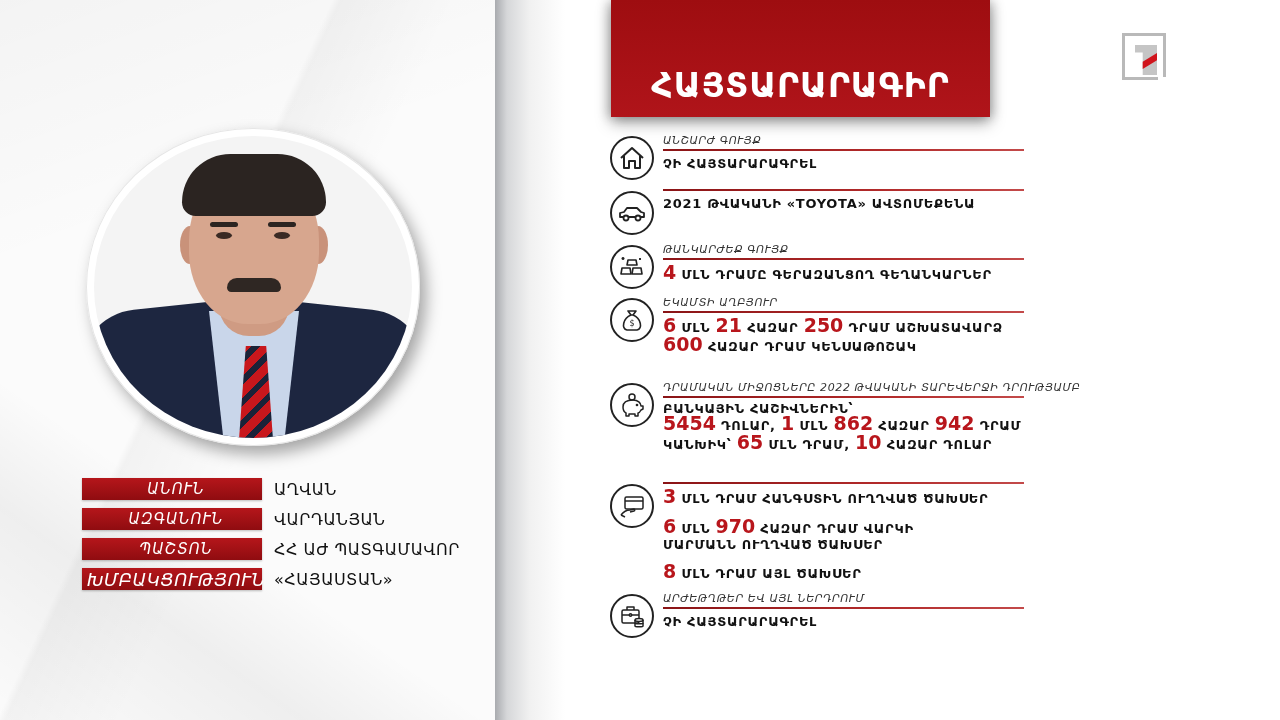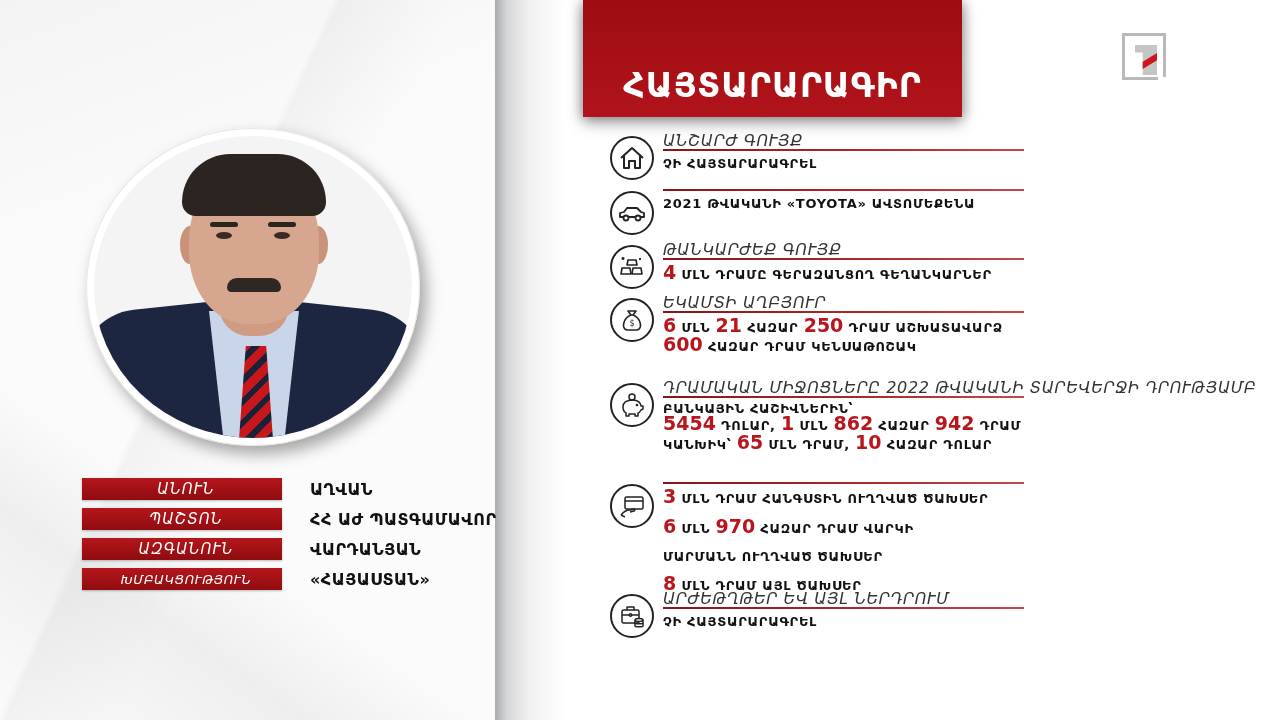--- a/index.html
+++ b/index.html
@@ -52,38 +52,38 @@
     .p-eye-l, .p-eye-r { position: absolute; top: 96px; width: 16px; height: 7px; background: #3a2a24; border-radius: 50%; }
     .p-eye-l { left: 122px; } .p-eye-r { left: 180px; }
     .p-brow-l, .p-brow-r { position: absolute; top: 86px; width: 28px; height: 5px; background: #2b2421; border-radius: 3px; }
     .p-brow-l { left: 116px; } .p-brow-r { left: 174px; }
     .p-mustache { position: absolute; left: 133px; top: 142px; width: 54px; height: 14px; background: #2f2723; border-radius: 14px 14px 6px 6px; }
 
     
     .info { position: absolute; left: 82px; top: 477px; width: 420px; }
     .info-row { display: flex; align-items: center; height: 24px; margin-bottom: 6px; }
     .info-label {
-      width: 200px; height: 22px;
+      width: 180px; height: 22px;
       background: linear-gradient(180deg, #b5161b 0%, #8f0c10 100%);
       color: #fff; font-style: italic; font-size: 15px; letter-spacing: 1px;
       display: flex; align-items: center; justify-content: center;
       font-family: "DejaVu Sans", sans-serif;
       text-transform: uppercase;
       box-shadow: 0 1px 2px rgba(0,0,0,0.25);
       padding-left: 8px;
     }
     .info-value {
-      margin-left: 28px; font-weight: bold; font-size: 16px; color: #111;
+      margin-left: 12px; font-weight: normal; font-size: 16px; color: #111;
       letter-spacing: 0.5px; text-transform: uppercase;
       font-family: "DejaVu Sans", sans-serif;
     }
 
     
     .title-banner {
-      position: absolute; left: 583px; top: 0; width: 379px; height: 117px;
+      position: absolute; left: 611px; top: 0; width: 379px; height: 117px;
       background: linear-gradient(180deg, #9e0d10 0%, #b0141a 100%);
       box-shadow: 0 6px 14px rgba(0,0,0,0.35), -4px 0 10px rgba(0,0,0,0.15), 4px 0 10px rgba(0,0,0,0.15);
     }
     .title-text {
       position: absolute; left: 0; right: 0; bottom: 12px;
       text-align: center; color: #fff; font-weight: bold; font-size: 33px;
       letter-spacing: 1px; font-family: "DejaVu Sans", sans-serif;
     }
 
     
@@ -107,21 +107,21 @@
     .sections { position: absolute; left: 610px; top: 134px; width: 420px; }
     .section { position: relative; padding-left: 53px; }
     .icon-circle {
       position: absolute; left: 0; top: 2px; width: 44px; height: 44px;
       border: 2px solid #222; border-radius: 50%;
       background: #fff;
       display: flex; align-items: center; justify-content: center;
     }
     .icon-circle svg { width: 30px; height: 30px; }
     .sec-label {
-      font-style: italic; font-size: 16px; color: #333; letter-spacing: 0.6px;
+      font-style: italic; font-size: 11px; color: #333; letter-spacing: 0.6px;
       text-transform: uppercase; height: 13px; line-height: 13px;
       font-family: "DejaVu Sans", sans-serif;
       white-space: nowrap;
     }
     .sec-rule { height: 2px; background: linear-gradient(90deg, #8a1416, #b22a2a 60%, #c34a4a); margin: 2px 0 4px 0; width: 361px; }
     .sec-line {
       font-weight: bold; font-size: 13px; color: #111; letter-spacing: 0.7px;
       text-transform: uppercase; line-height: 17px; white-space: nowrap;
       font-family: "DejaVu Sans", sans-serif;
     }
@@ -160,29 +160,29 @@
     <div class="p-mustache"></div>
   </div>
 </div>
 
 <div class="info">
   <div class="info-row">
     <div class="info-label">ԱՆՈՒՆ</div>
     <div class="info-value">ԱՂՎԱՆ</div>
   </div>
   <div class="info-row">
+    <div class="info-label">ԱԶԳԱՆՈՒՆ</div>
+    <div class="info-value">ՎԱՐԴԱՆՅԱՆ</div>
+  </div>
+  <div class="info-row">
     <div class="info-label">ՊԱՇՏՈՆ</div>
     <div class="info-value">ՀՀ ԱԺ ՊԱՏԳԱՄԱՎՈՐ</div>
   </div>
   <div class="info-row">
-    <div class="info-label">ԱԶԳԱՆՈՒՆ</div>
-    <div class="info-value">ՎԱՐԴԱՆՅԱՆ</div>
-  </div>
-  <div class="info-row">
-    <div class="info-label" style="font-size:13px;letter-spacing:0.5px;">ԽՄԲԱԿՑՈՒԹՅՈՒՆ</div>
+    <div class="info-label" style="font-size:18px;letter-spacing:0.5px;">ԽՄԲԱԿՑՈՒԹՅՈՒՆ</div>
     <div class="info-value">«ՀԱՅԱՍՏԱՆ»</div>
   </div>
 </div>
 
 <div class="title-banner">
   <div class="title-text">ՀԱՅՏԱՐԱՐԱԳԻՐ</div>
 </div>
 
 <div class="logo">
   <div class="logo-one"></div>
@@ -265,21 +265,21 @@
       <svg viewBox="0 0 30 30" fill="none" stroke="#222" stroke-width="1.5" stroke-linejoin="round">
           <rect x="8" y="6" width="18" height="12" rx="1.5"></rect>
           <path d="M8 10 H26"></path>
           <path d="M4 24 C7 20 10 19 13 19 L17 18 C18 18 18 20 17 20 L13 21"></path>
           <path d="M4 24 L8 26"></path>
         </svg>
     </div>
     <div class="sec-rule"></div>
     <div class="sec-line"><span class="num">3</span><span> ՄԼՆ ԴՐԱՄ ՀԱՆԳՍՏԻՆ ՈՒՂՂՎԱԾ ԾԱԽՍԵՐ</span></div>
     <div class="sec-line tight" style="margin-top:13px;"><span class="num">6</span><span> ՄԼՆ </span><span class="num">970</span><span> ՀԱԶԱՐ ԴՐԱՄ ՎԱՐԿԻ</span></div>
-    <div class="sec-line tight" style="margin-top:15px;"><span>ՄԱՐՄԱՆՆ ՈՒՂՂՎԱԾ ԾԱԽՍԵՐ</span></div>
+    <div class="sec-line tight" style="margin-top:3px;"><span>ՄԱՐՄԱՆՆ ՈՒՂՂՎԱԾ ԾԱԽՍԵՐ</span></div>
     <div class="sec-line" style="margin-top:12px;"><span class="num">8</span><span> ՄԼՆ ԴՐԱՄ ԱՅԼ ԾԱԽՍԵՐ</span></div>
   </div>
 
   <div class="section" id="s-shares">
     <div class="icon-circle">
       <svg viewBox="0 0 30 30" fill="none" stroke="#222" stroke-width="1.5" stroke-linejoin="round">
           <rect x="5" y="9" width="17" height="13" rx="1.5"></rect>
           <path d="M10 9 V6 H17 V9"></path>
           <path d="M5 14 H22"></path>
           <circle cx="13.5" cy="14" r="1.2" fill="#fff"></circle>

